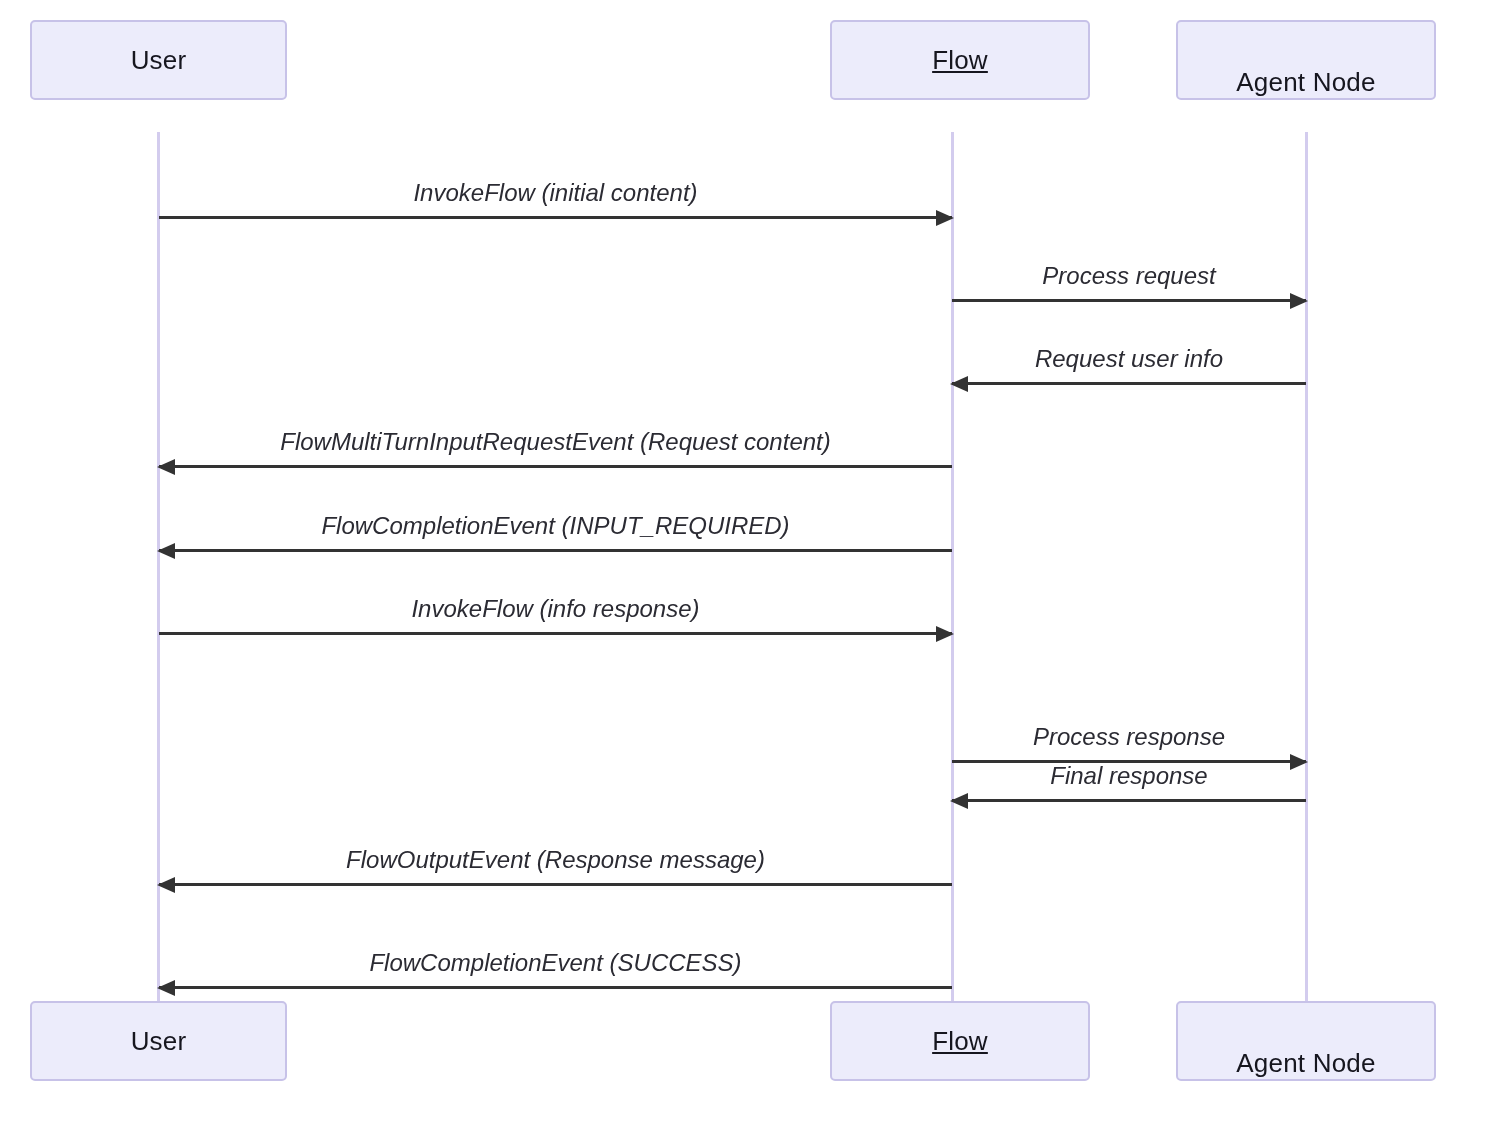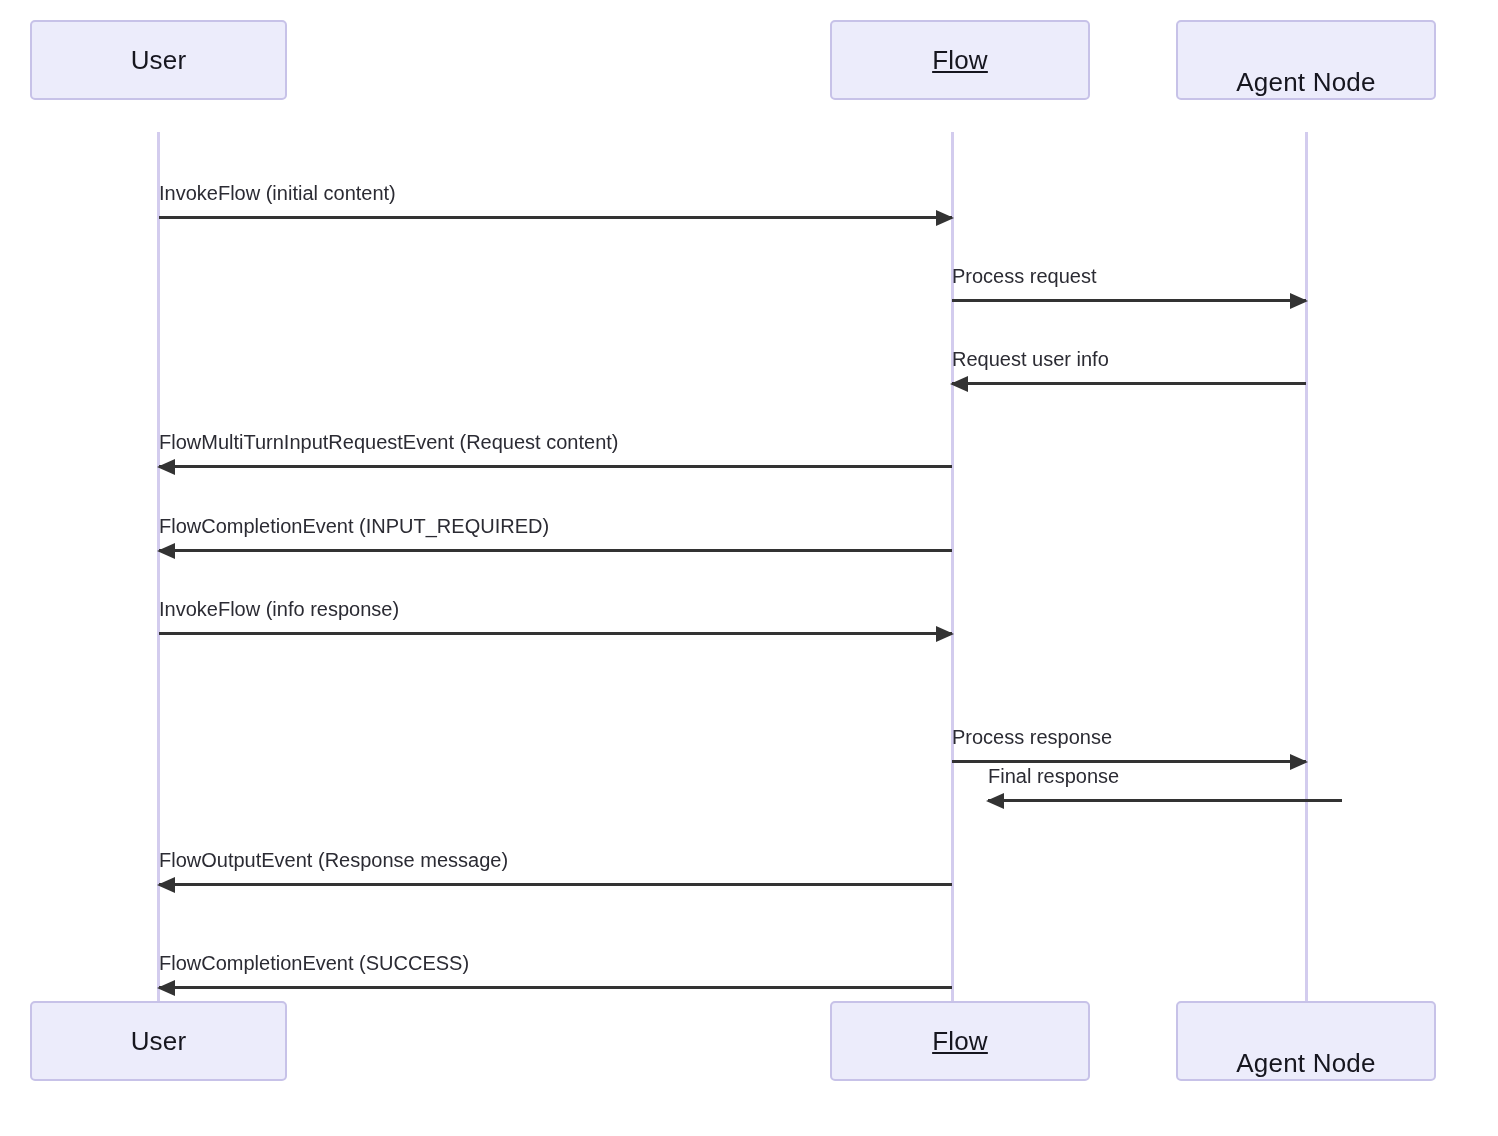--- a/index.html
+++ b/index.html
@@ -31,26 +31,27 @@
   .lifeline {
     position: absolute;
     top: 132px;
     height: 869px;
     width: 3px;
     background: #D3CCEE;
   }
 
   .msg { position: absolute; }
   .msg .label {
-    text-align: left;
-    font-size: 20px;
+    text-align: center;
+    font-size: 24px;
     line-height: 30px;
     color: #2b2b33;
     white-space: nowrap;
     margin-bottom: 8px;
+    font-style: italic;
   }
   .msg .line {
     position: relative;
     height: 3px;
     background: #333333;
   }
   .msg.to-right .line::after {
     content: "";
     position: absolute;
     right: -2px;
@@ -134,21 +135,21 @@
   <div class="msg to-right span-uf" style="top:594px;">
     <div class="label">InvokeFlow (info response)</div>
     <div class="line"></div>
   </div>
 
   <div class="msg to-right span-fa" style="top:678px;margin-top:44px;">
     <div class="label">Process response</div>
     <div class="line"></div>
   </div>
 
-  <div class="msg to-left span-fa" style="top:761px;padding-left:36px;">
+  <div class="msg to-left span-fa" style="top:761px;">
     <div class="label">Final response</div>
     <div class="line"></div>
   </div>
 
   <div class="msg to-left span-uf" style="top:845px;">
     <div class="label">FlowOutputEvent (Response message)</div>
     <div class="line"></div>
   </div>
 
   <div class="msg to-left span-uf" style="top:948px;">

